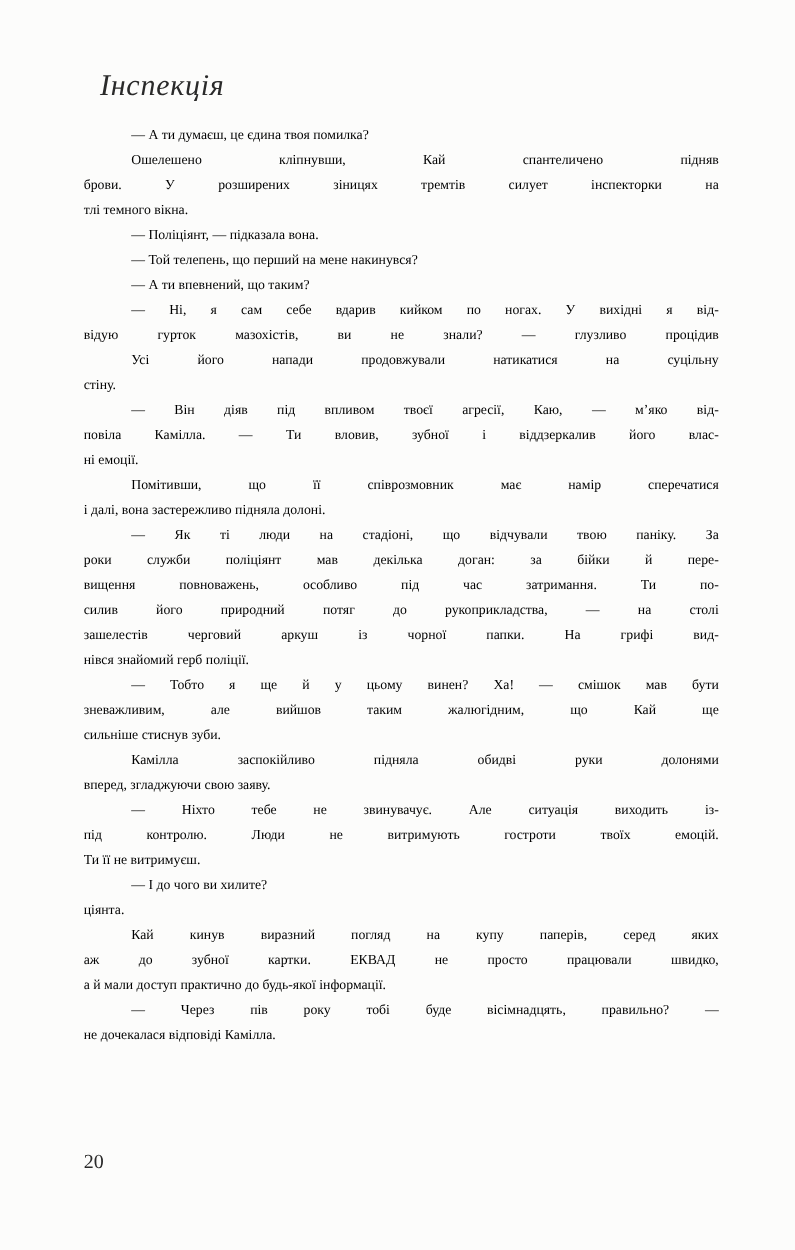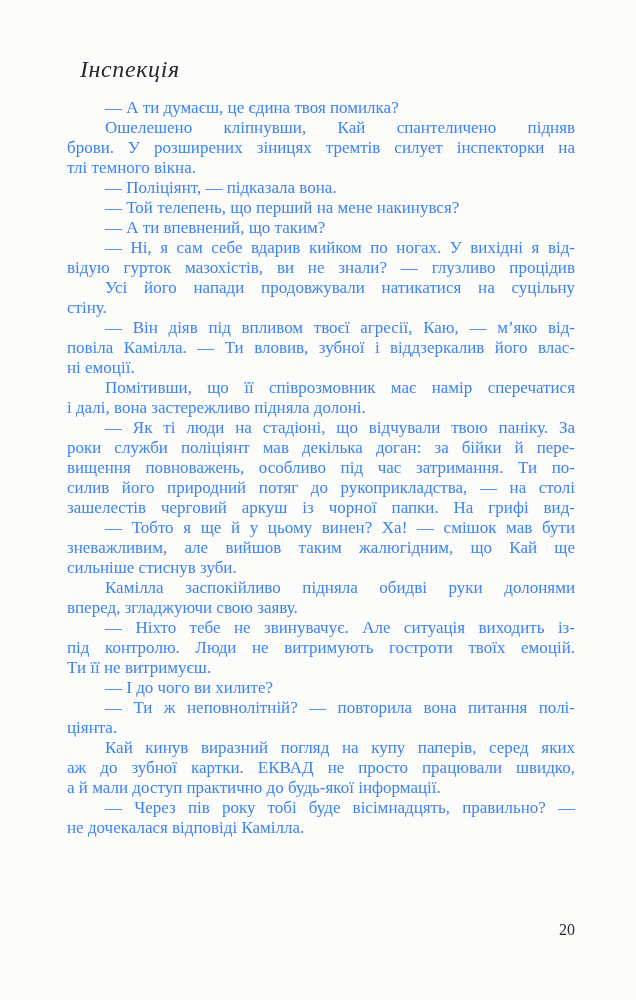--- a/index.html
+++ b/index.html
@@ -32,39 +32,39 @@
     color: #2a2a2a;
   }
   .body-text {
     position: absolute;
     left: 67px;
     top: 98px;
     width: 508px;
   }
   .line {
     font-family: "Liberation Serif", serif;
-    font-size: 17px;
+    font-size: 11px;
     line-height: 20px;
     height: 20px;
     text-align: justify;
     text-align-last: justify;
-    color: #3b82f6;
+    color: #000000;
   }
   .line.indent {
     text-indent: 38px;
   }
   .line.final {
     text-align-last: left;
   }
   .page-number {
     position: absolute;
     left: 67px;
     width: 508px;
     top: 921px;
-    text-align: right;
+    text-align: left;
     font-family: "Liberation Serif", serif;
     font-size: 16px;
     color: #2a2a2a;
   }
 </style>
 </head>
 <body style="background: rgb(252, 252, 251);">
 
 <div class="page" style="background: rgb(252, 252, 251); color: rgb(30, 30, 30);">
   <div class="running-header">Інспекція</div>
@@ -84,30 +84,30 @@
       <div class="line indent">— Він діяв під впливом твоєї агресії, Каю, — м’яко від-</div>
       <div class="line">повіла Камілла. — Ти вловив, зубної і віддзеркалив його влас-</div>
       <div class="line final">ні емоції.</div>
       <div class="line indent">Помітивши, що її співрозмовник має намір сперечатися</div>
       <div class="line final">і далі, вона застережливо підняла долоні.</div>
       <div class="line indent">— Як ті люди на стадіоні, що відчували твою паніку. За</div>
       <div class="line">роки служби поліціянт мав декілька доган: за бійки й пере-</div>
       <div class="line">вищення повноважень, особливо під час затримання. Ти по-</div>
       <div class="line">силив його природний потяг до рукоприкладства, — на столі</div>
       <div class="line">зашелестів черговий аркуш із чорної папки. На грифі вид-</div>
+      <div class="line final">нівся знайомий герб поліції.</div>
       <div class="line indent">— Тобто я ще й у цьому винен? Ха! — смішок мав бути</div>
       <div class="line">зневажливим, але вийшов таким жалюгідним, що Кай ще</div>
       <div class="line final">сильніше стиснув зуби.</div>
       <div class="line indent">Камілла заспокійливо підняла обидві руки долонями</div>
       <div class="line final">вперед, згладжуючи свою заяву.</div>
       <div class="line indent">— Ніхто тебе не звинувачує. Але ситуація виходить із-</div>
       <div class="line">під контролю. Люди не витримують гостроти твоїх емоцій.</div>
       <div class="line final">Ти її не витримуєш.</div>
       <div class="line indent final">— І до чого ви хилите?</div>
-      <div class="line indent">— Ти ж неповнолітній? — повторила вона питання полі-</div>
       <div class="line final">ціянта.</div>
       <div class="line indent">Кай кинув виразний погляд на купу паперів, серед яких</div>
       <div class="line">аж до зубної картки. ЕКВАД не просто працювали швидко,</div>
       <div class="line final">а й мали доступ практично до будь-якої інформації.</div>
       <div class="line indent">— Через пів року тобі буде вісімнадцять, правильно? —</div>
       <div class="line final">не дочекалася відповіді Камілла.</div>
     </div>
 
   <div class="page-number">20</div>
 </div>

